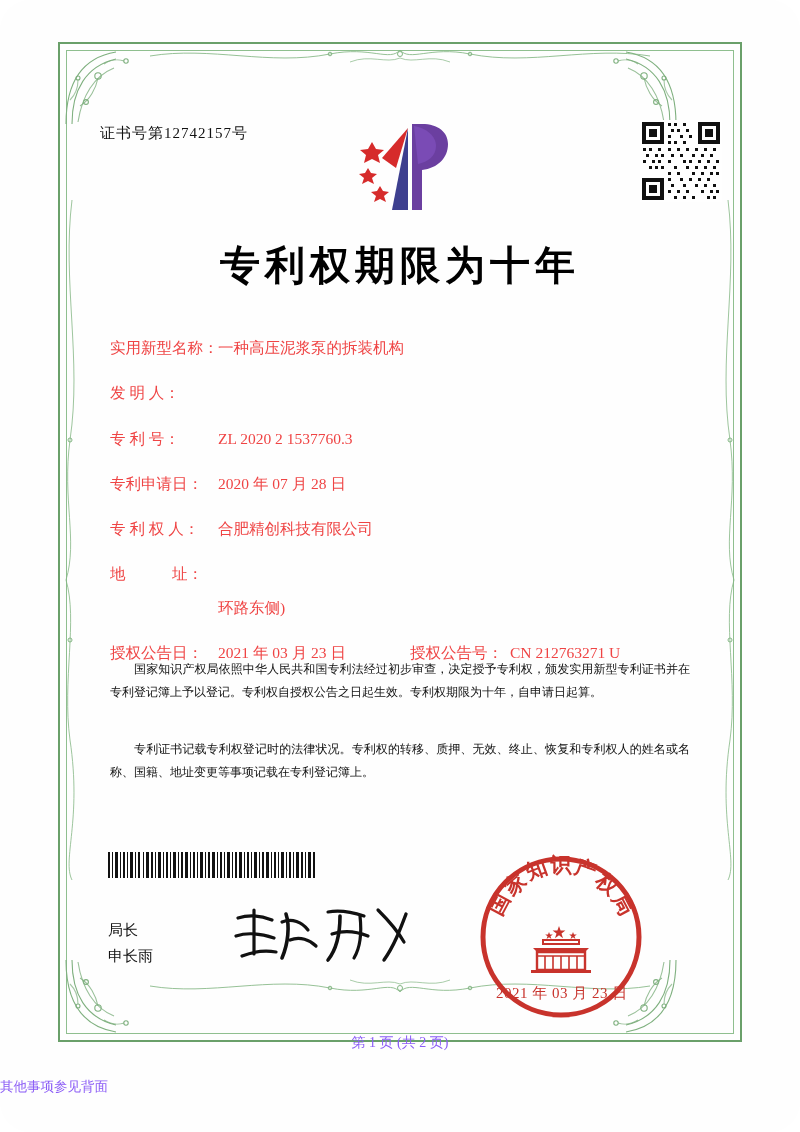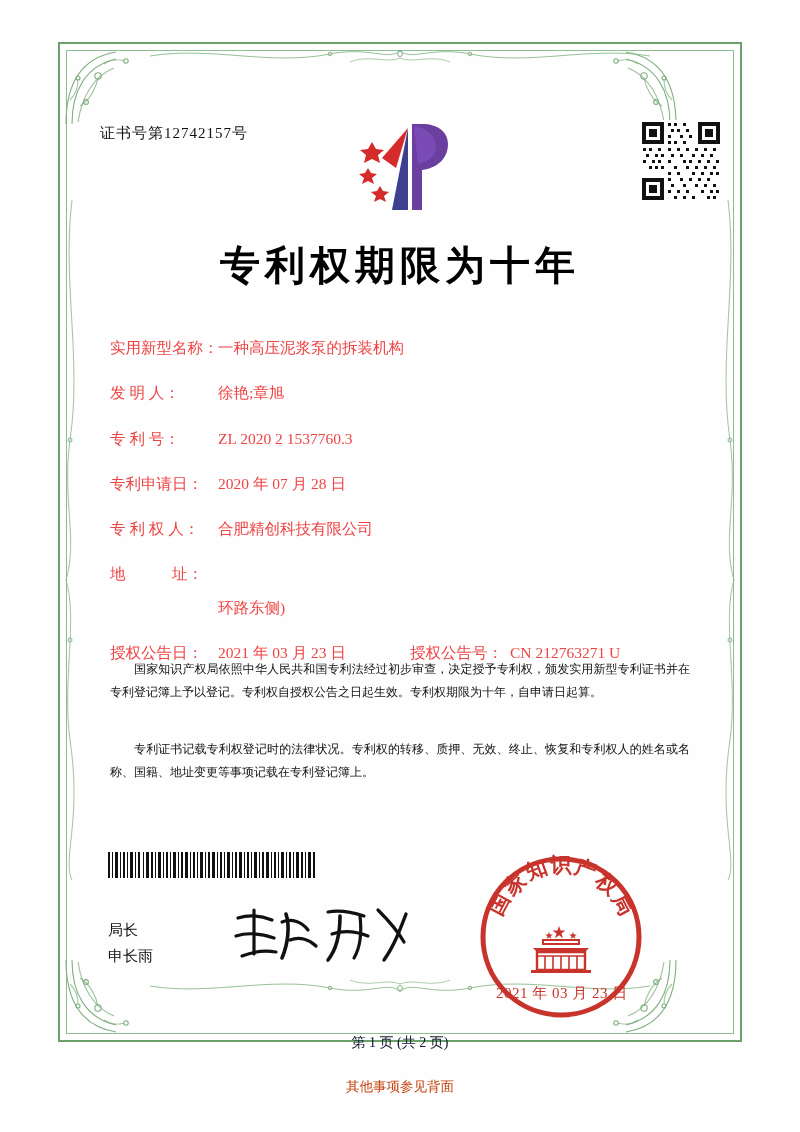--- a/index.html
+++ b/index.html
@@ -186,29 +186,28 @@
     letter-spacing: 0.5px;
   }
 
   
   .page-num {
     position: absolute;
     left: 0; top: 1034px;
     width: 800px;
     text-align: center;
     font-size: 14px;
-    color: #0f172a;
+    color: #8b5cf6;
   }
   .footnote {
     position: absolute;
     left: 0; top: 1078px;
     width: 800px;
-    text-align: center;
     font-size: 13.5px;
-    color: #c2410c;
+    color: #8b5cf6;
   }
 </style>
 </head>
 <body>
 
 <div class="page">
 
   <div class="border-outer"></div>
   <div class="border-inner"></div>
 
@@ -410,21 +409,20 @@
 
   <div class="fields">
 
     <div class="row">
       <div class="lab">实用新型名称：</div>
       <div class="val">一种高压泥浆泵的拆装机构</div>
     </div>
 
     <div class="row">
       <div class="lab">发 明 人：</div>
-      <div class="val">徐艳;章旭</div>
     </div>
 
     <div class="row">
       <div class="lab">专 利 号：</div>
       <div class="val">ZL 2020 2 1537760.3</div>
     </div>
 
     <div class="row">
       <div class="lab">专利申请日：</div>
       <div class="val">2020 年 07 月 28 日</div>

